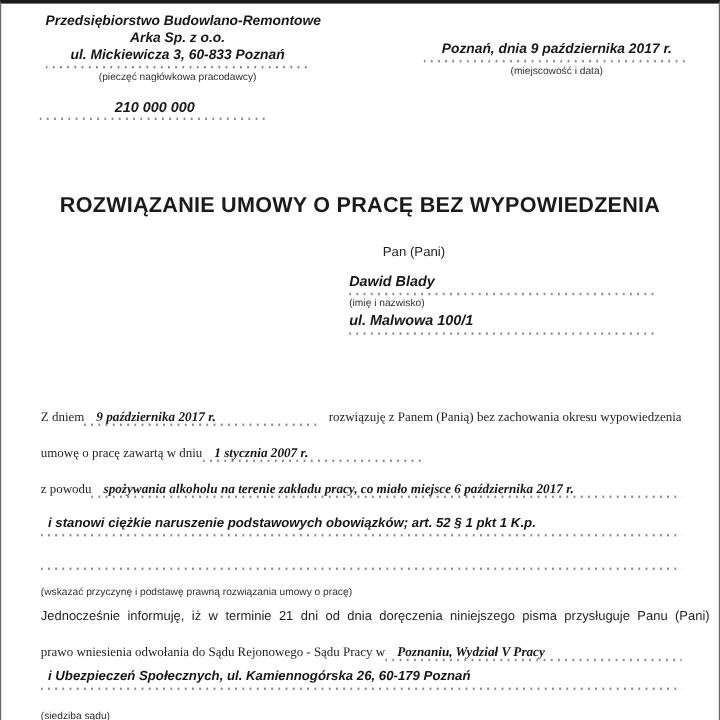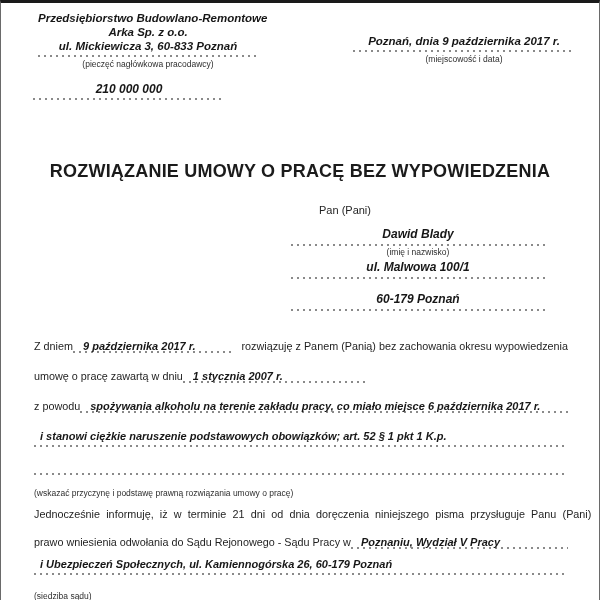--- a/index.html
+++ b/index.html
@@ -35,29 +35,29 @@
 
   .regon{position:absolute;left:32px;top:79px;width:192px;text-align:center;}
   .regon .val{font-size:12px;line-height:14px;padding-bottom:4px;}
   .regon .caption{margin-top:2px;}
 
   .title{position:absolute;left:0;top:158px;width:100%;text-align:center;
          font-size:18px;font-weight:bold;letter-spacing:.2px;color:#1b1b1b;}
 
   .salutation{position:absolute;left:318px;top:201px;font-size:11px;}
 
-  .recipient{position:absolute;left:290px;top:224px;width:254px;text-align:center;}
+  .recipient{position:absolute;left:290px;top:224px;width:254px;}
   .recipient .val{font-size:12px;line-height:15px;padding-bottom:4px;white-space:nowrap;}
   .recipient .caption{margin:1px 0 3px 0;}
   .recipient .street{margin-top:3px;}
   .recipient .spacer{height:13px;}
 
   .p1{position:absolute;left:33px;top:337px;width:534px;font-size:10.8px;}
   .p2{position:absolute;left:33px;top:505px;width:534px;font-size:10.8px;}
-  .row{display:flex;align-items:flex-start;height:17px;margin-bottom:13px;}
+  .row{display:flex;align-items:center;height:17px;margin-bottom:13px;font-family:Liberation Serif, serif;}
   .row .lbl{flex:none;white-space:nowrap;padding-bottom:1px;}
   .row .fill{position:relative;padding-bottom:1px;}
   .row .fill .v{font-size:11px;white-space:nowrap;display:inline-block;padding-left:10px;}
   .grow{flex:1;}
   .w185{flex:none;width:185px;}
   .after{padding-left:8px;}
   .fullline{height:17px;margin-bottom:13px;padding-bottom:1px;box-sizing:border-box;}
   .fullline .v{font-size:11px;white-space:nowrap;padding-left:6px;}
   .empty-extra{margin-top:7px;height:15px;}
   .center-cap{text-align:left;margin-top:0;}
@@ -88,21 +88,20 @@
 
   <div class="title">ROZWIĄZANIE UMOWY O PRACĘ BEZ WYPOWIEDZENIA</div>
 
   <div class="salutation">Pan (Pani)</div>
 
   <div class="recipient">
     <div class="val bi dots">Dawid Blady</div>
     <div class="caption">(imię i nazwisko)</div>
     <div class="val street bi dots">ul. Malwowa 100/1</div>
     <div class="spacer"></div>
-    <div class="val bi dots">60-179 Poznań</div>
   </div>
 
   <div class="p1">
     <div class="row">
       <span class="lbl">Z dniem</span>
       <span class="fill grow dots"><span class="v bi">9 października 2017 r.</span></span>
       <span class="lbl after">rozwiązuję z Panem (Panią) bez zachowania okresu wypowiedzenia</span>
     </div>
     <div class="row">
       <span class="lbl">umowę o pracę zawartą w dniu</span>

